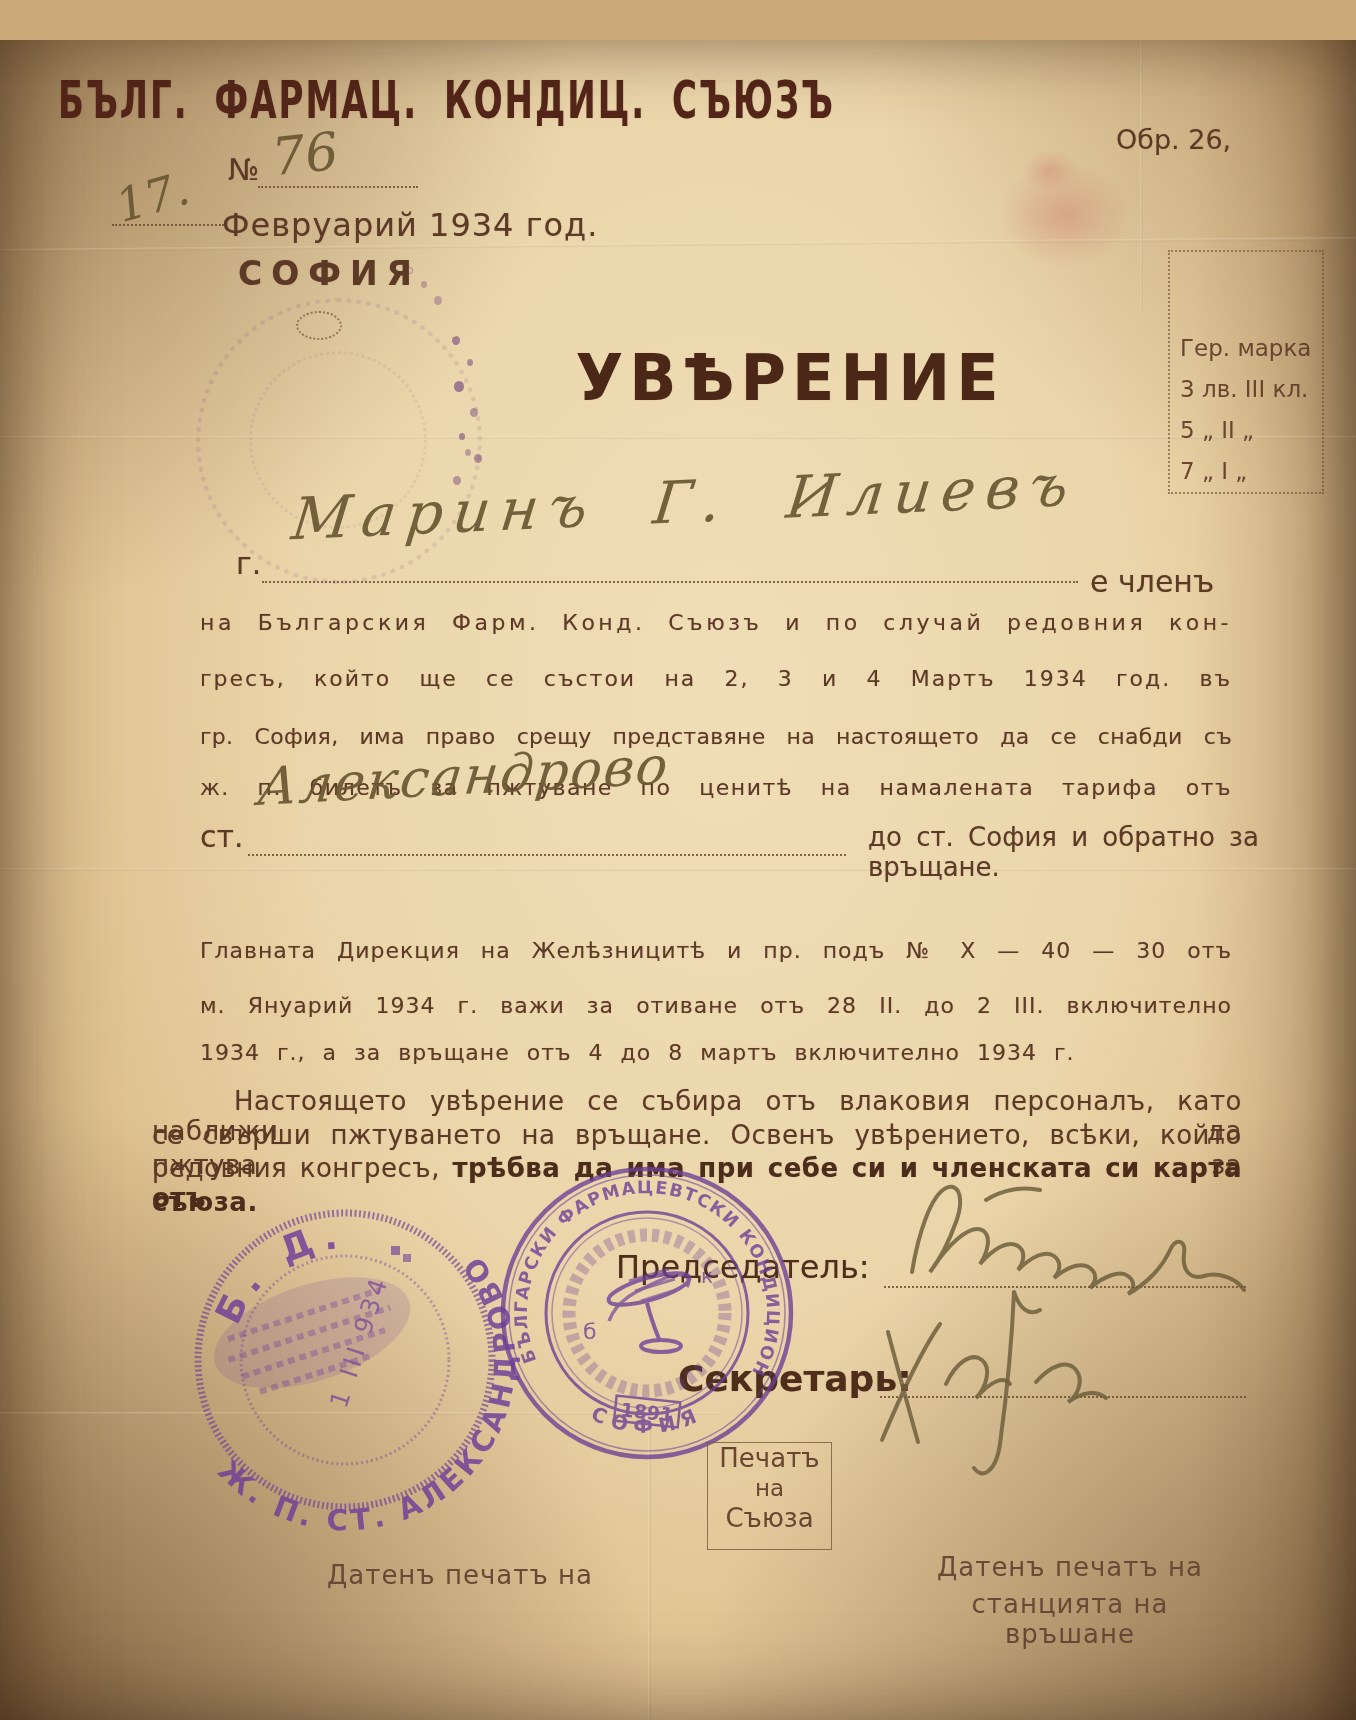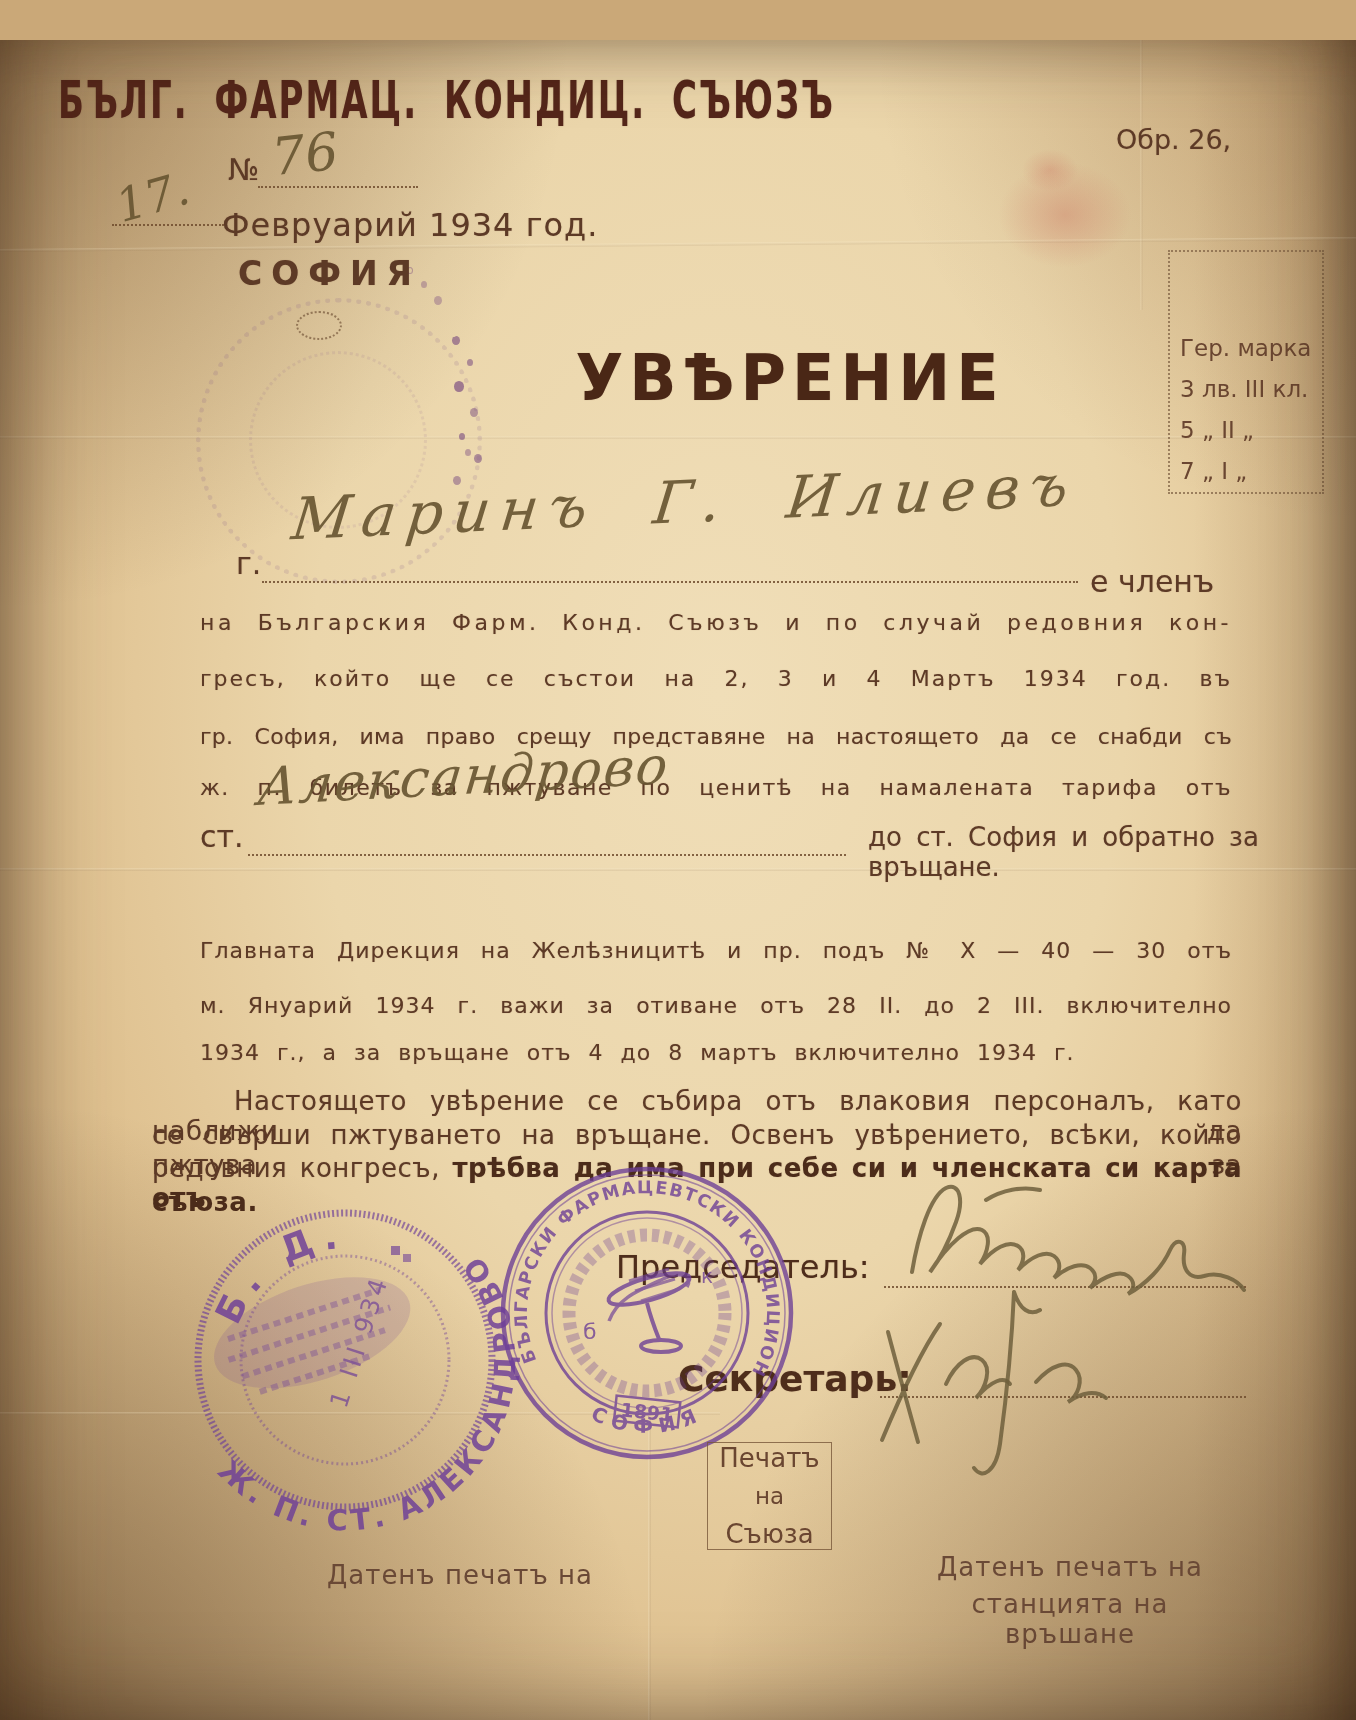--- a/index.html
+++ b/index.html
@@ -164,21 +164,21 @@
       <textPath href="#rsBottom" startOffset="18">Ж. П. СТ. АЛЕКСАНДРОВО</textPath>
     </text>
 
     <g transform="rotate(-18 170 185)">
       <ellipse cx="168" cy="182" rx="102" ry="48" fill="rgba(109,62,152,.20)"></ellipse>
       <path d="M86,162 h160 M80,182 h170 M88,202 h150 M100,222 h120" stroke="#6d3e98" stroke-width="6" stroke-dasharray="7 5" opacity=".45" fill="none"></path>
     </g>
     <text transform="rotate(-72 212 200)" x="152" y="208" font-size="25" letter-spacing="4" fill="#6d3e98" opacity=".85">1 III 934</text>
   </svg>
 
-  <div class="abs" style="left:707px;top:1402px;width:123px;height:106px;border:1.5px solid rgba(120,88,58,.8);display:flex;flex-direction:column;align-items:center;justify-content:space-between;gap:2px">
+  <div class="abs" style="left:707px;top:1402px;width:123px;height:106px;border:1.5px solid rgba(120,88,58,.8);display:flex;flex-direction:column;align-items:center;justify-content:flex-start;gap:2px">
     <div style="font-size:26px;color:#6a4631">Печатъ</div>
     <div style="font-size:23px;color:#6a4631">на</div>
     <div style="font-size:26px;color:#6a4631">Съюза</div>
   </div>
 
   <div class="abs" style="left:300px;top:1520px;width:320px;text-align:center;color:#6a4936">
     <div style="font-size:26px;letter-spacing:1px">Датенъ печатъ на</div>
   </div>
   <div class="abs" style="left:920px;top:1512px;width:300px;text-align:center;color:#6a4936">
     <div style="font-size:26px;letter-spacing:1px">Датенъ печатъ на</div>

